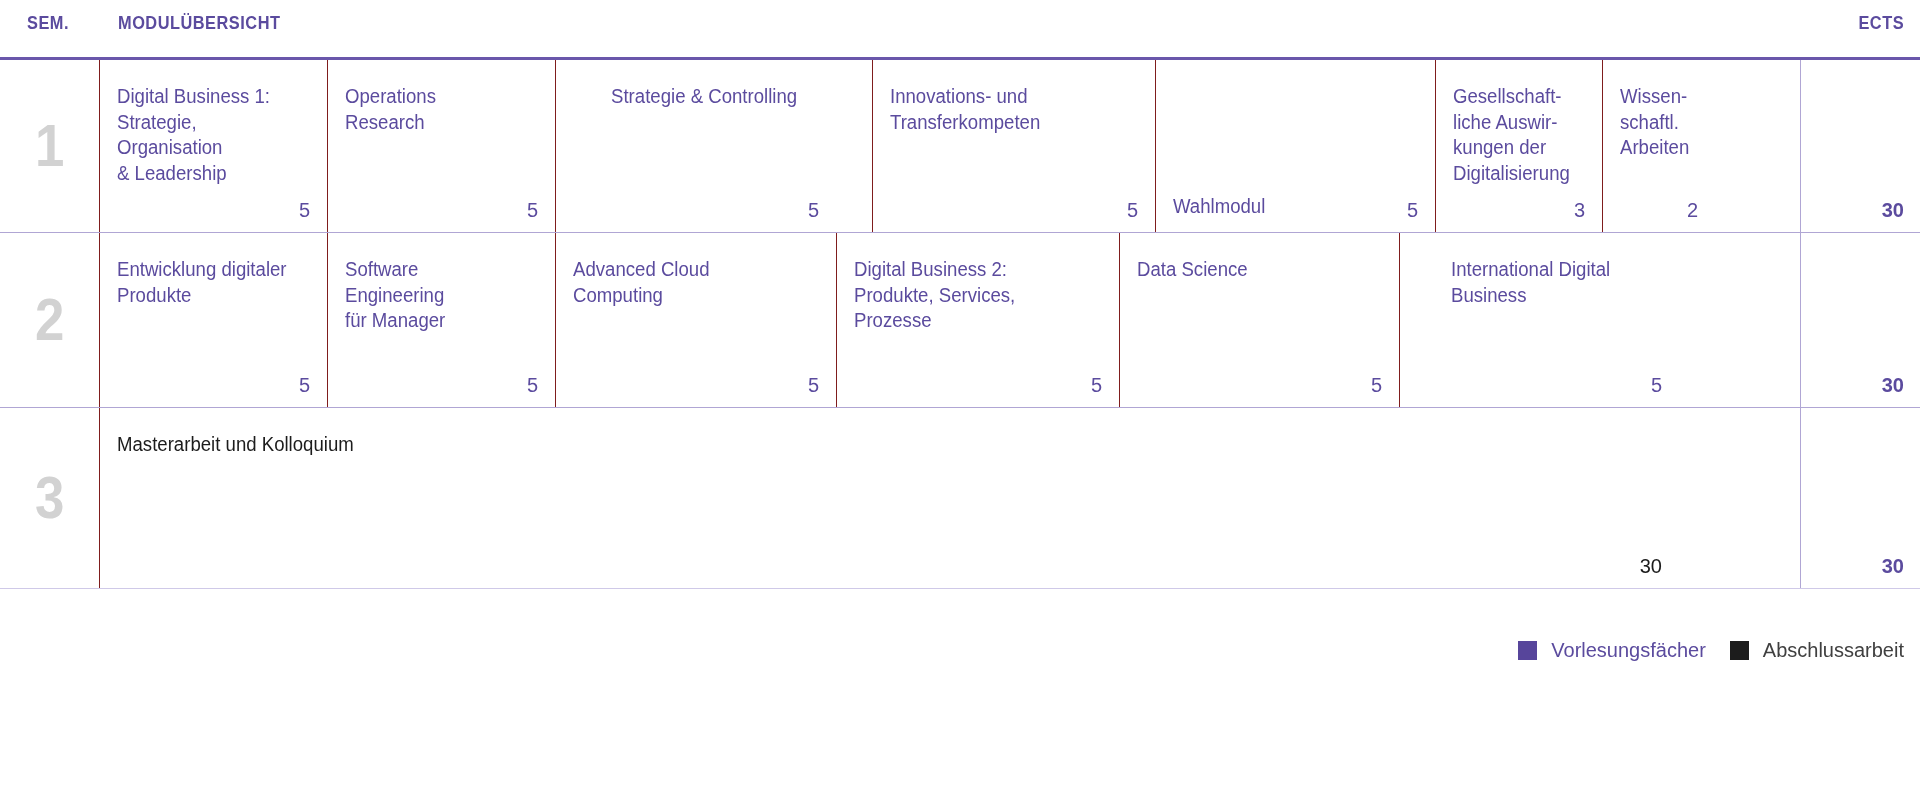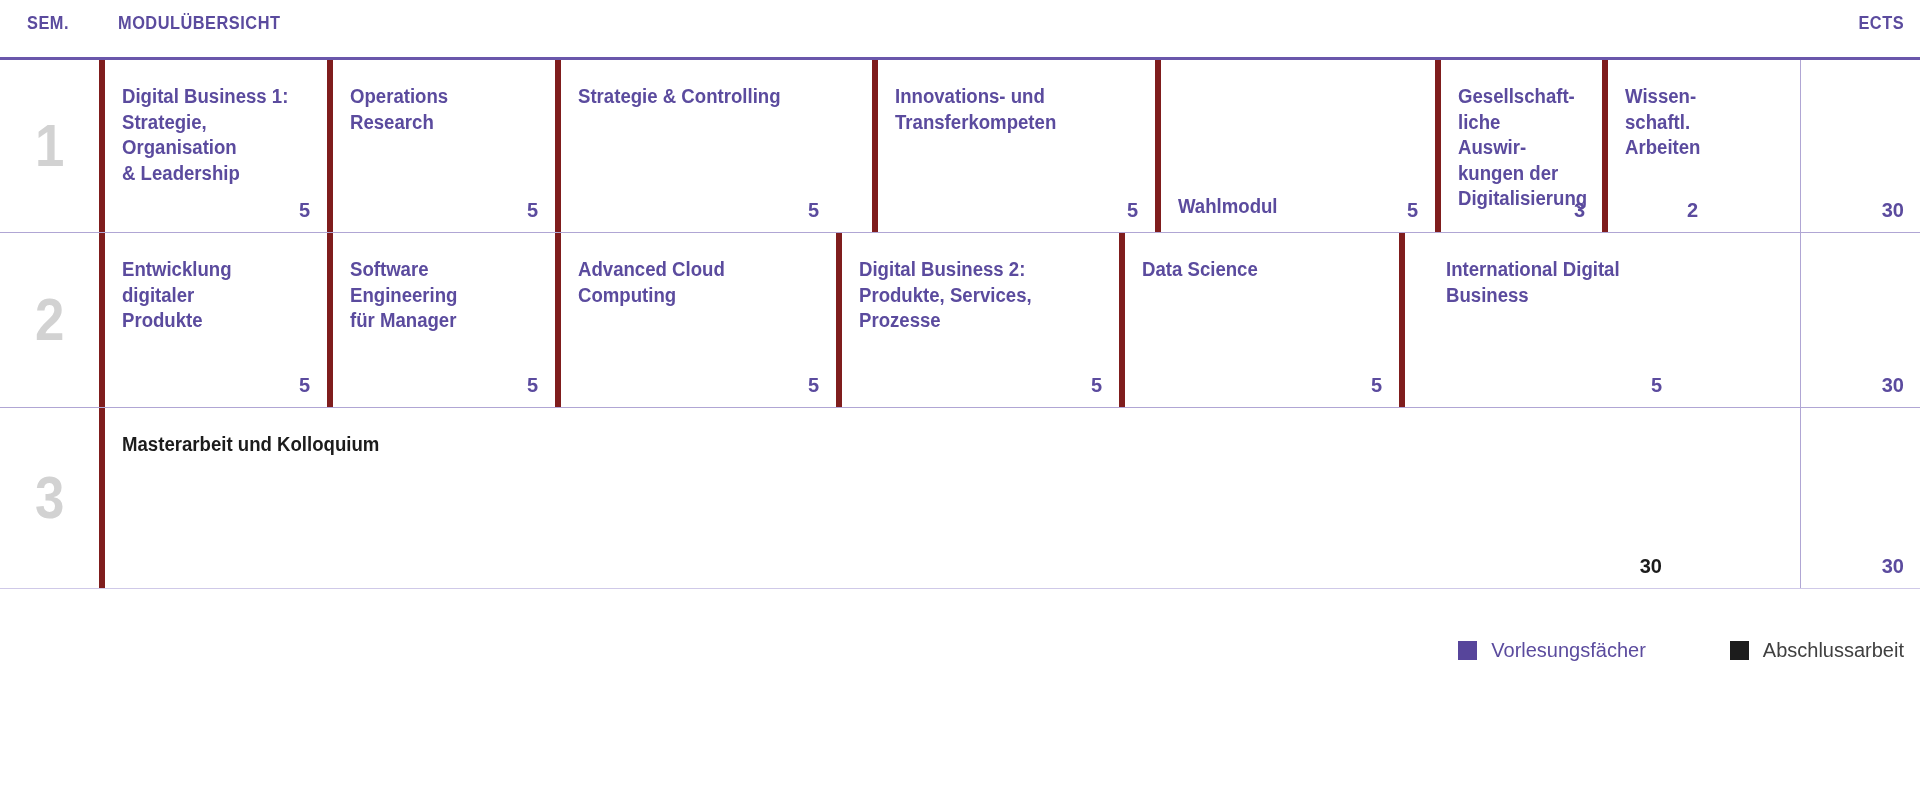--- a/index.html
+++ b/index.html
@@ -85,27 +85,26 @@
   
   .modules {
     flex: 1 1 auto;
     display: flex;
     align-items: stretch;
     box-sizing: border-box;
   }
 
   .cell {
     position: relative;
-    border-left: 6px solid #7f1d1d;
+    border-left: 1px solid #7f1d1d;
     box-sizing: border-box;
     padding: 24px 22px 12px 17px;
     display: flex;
     flex-direction: column;
     justify-content: flex-start;
-    font-weight: bold;
   }
   .cell-title {
     font-size: 20px;
     line-height: 1.28;
     color: #5b4b9e;
     font-family: "Liberation Sans", sans-serif;
     white-space: pre-line;
     transform: scaleX(0.93);
     transform-origin: left top;
   }
@@ -145,21 +144,21 @@
   .row-2 { height: 175px; }
   .row-3 { height: 180px; }
 
   
   .legend {
     position: absolute;
     right: 16px;
     bottom: 12px;
     display: flex;
     align-items: flex-start;
-    gap: 84px;
+    gap: 24px;
   }
   .legend-item {
     display: flex;
     align-items: center;
     gap: 14px;
   }
   .swatch {
     width: 19px;
     height: 19px;
     display: inline-block;
@@ -191,21 +190,21 @@
           <div class="cell" style="flex: 0 0 228px; width: 228px;">
             <div class="cell-title">Digital Business 1:
 Strategie, Organisation
 &amp; Leadership</div>
             <div class="cell-ects">5</div>
           </div>
           <div class="cell" style="flex: 0 0 228px; width: 228px;">
             <div class="cell-title">Operations Research</div>
             <div class="cell-ects">5</div>
           </div>
-          <div class="cell" style="flex: 0 0 281px; width: 281px;">
+          <div class="cell" style="flex: 0 0 281px; width: 281px; text-align: right;">
             <div class="cell-title">Strategie &amp; Controlling</div>
             <div class="cell-ects">5</div>
           </div>
           <div class="cell" style="flex: 0 0 283px; width: 283px; margin-left: 36px;">
             <div class="cell-title">Innovations- und
 Transferkompeten</div>
             <div class="cell-ects">5</div>
           </div>
           <div class="cell" style="flex: 0 0 280px; width: 280px; justify-content: flex-end;">
             <div class="cell-title">Wahlmodul</div>

